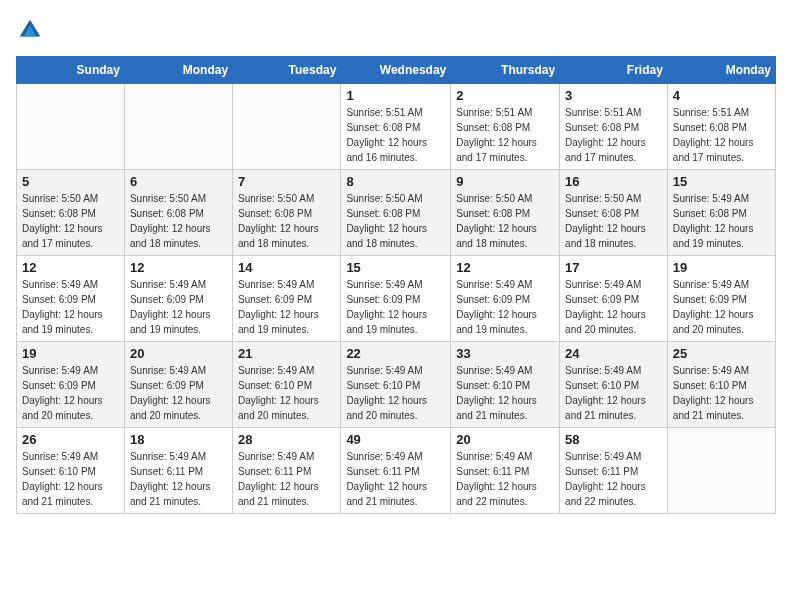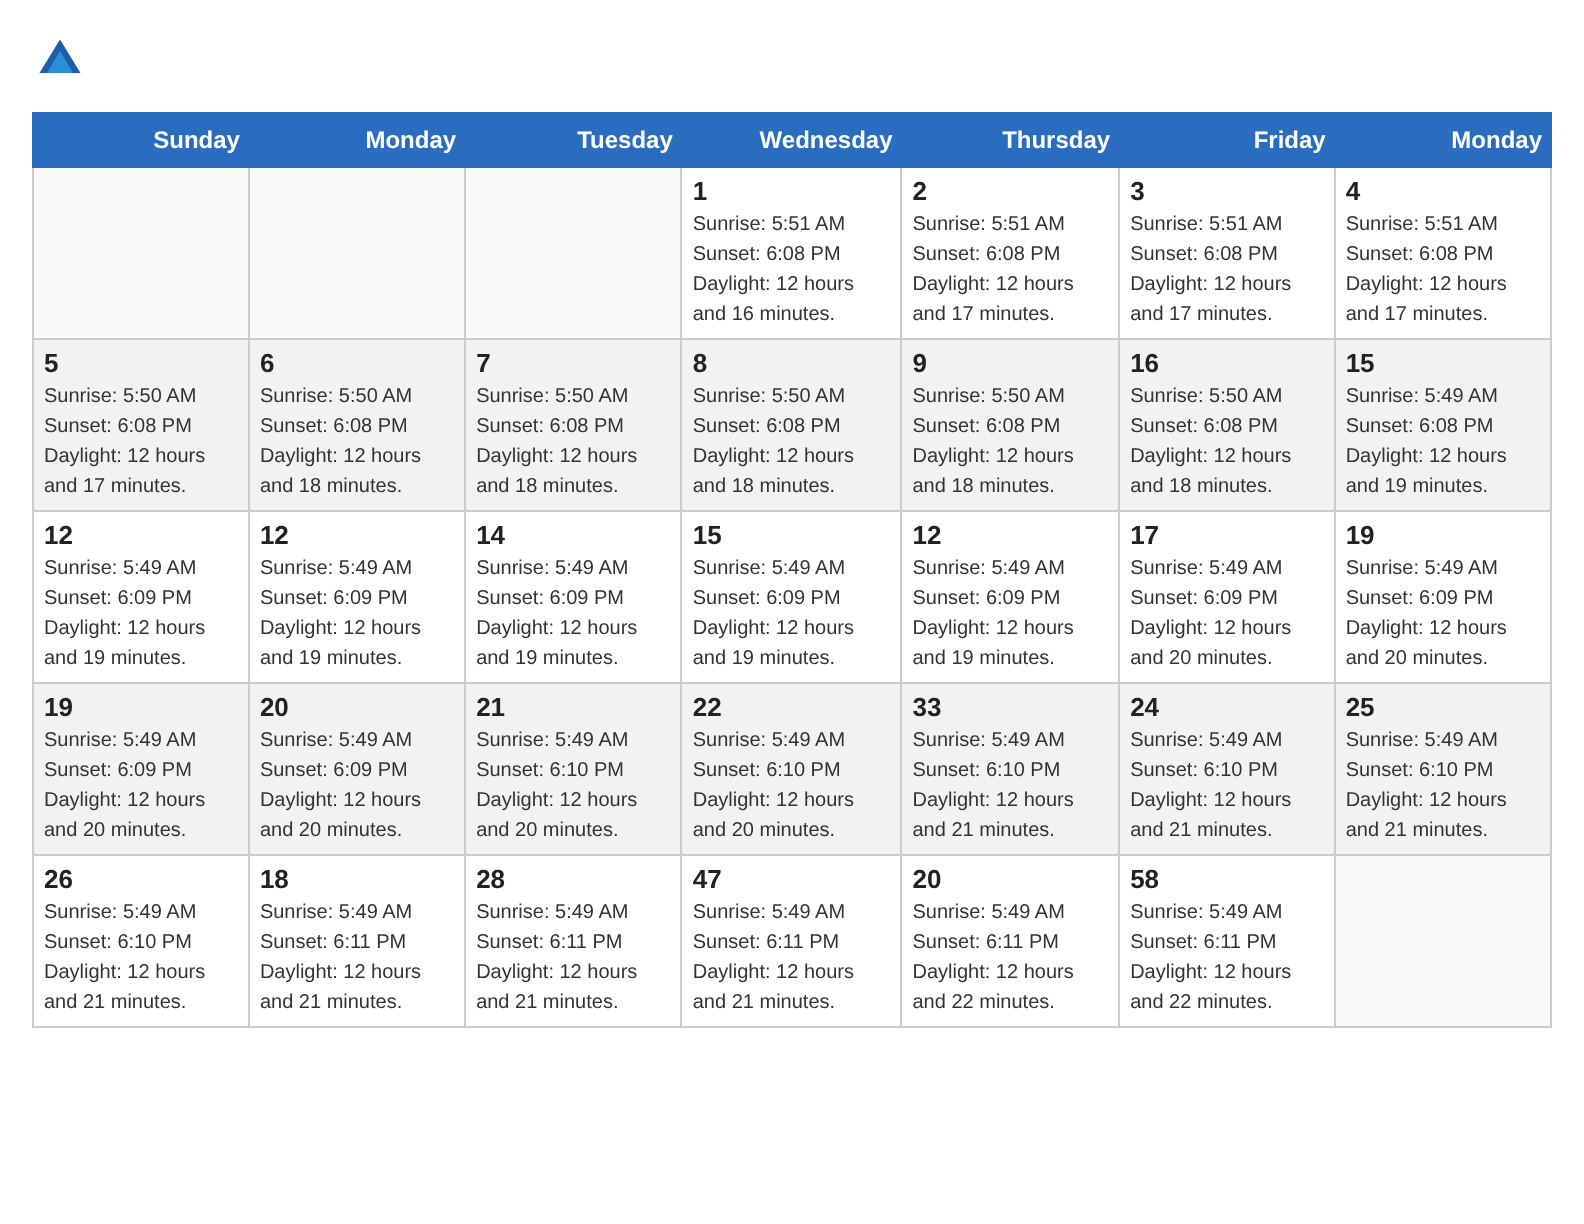--- a/index.html
+++ b/index.html
@@ -294,21 +294,21 @@
 Sunset: 6:11 PM
 Daylight: 12 hours and 21 minutes.</div>
         </td>
         <td>
           <div class="day-num">28</div>
           <div class="day-info" style="white-space: pre-line;">Sunrise: 5:49 AM
 Sunset: 6:11 PM
 Daylight: 12 hours and 21 minutes.</div>
         </td>
         <td>
-          <div class="day-num">47</div>
+          <div class="day-num">49</div>
           <div class="day-info" style="white-space: pre-line;">Sunrise: 5:49 AM
 Sunset: 6:11 PM
 Daylight: 12 hours and 21 minutes.</div>
         </td>
         <td>
           <div class="day-num">20</div>
           <div class="day-info" style="white-space: pre-line;">Sunrise: 5:49 AM
 Sunset: 6:11 PM
 Daylight: 12 hours and 22 minutes.</div>
         </td>

